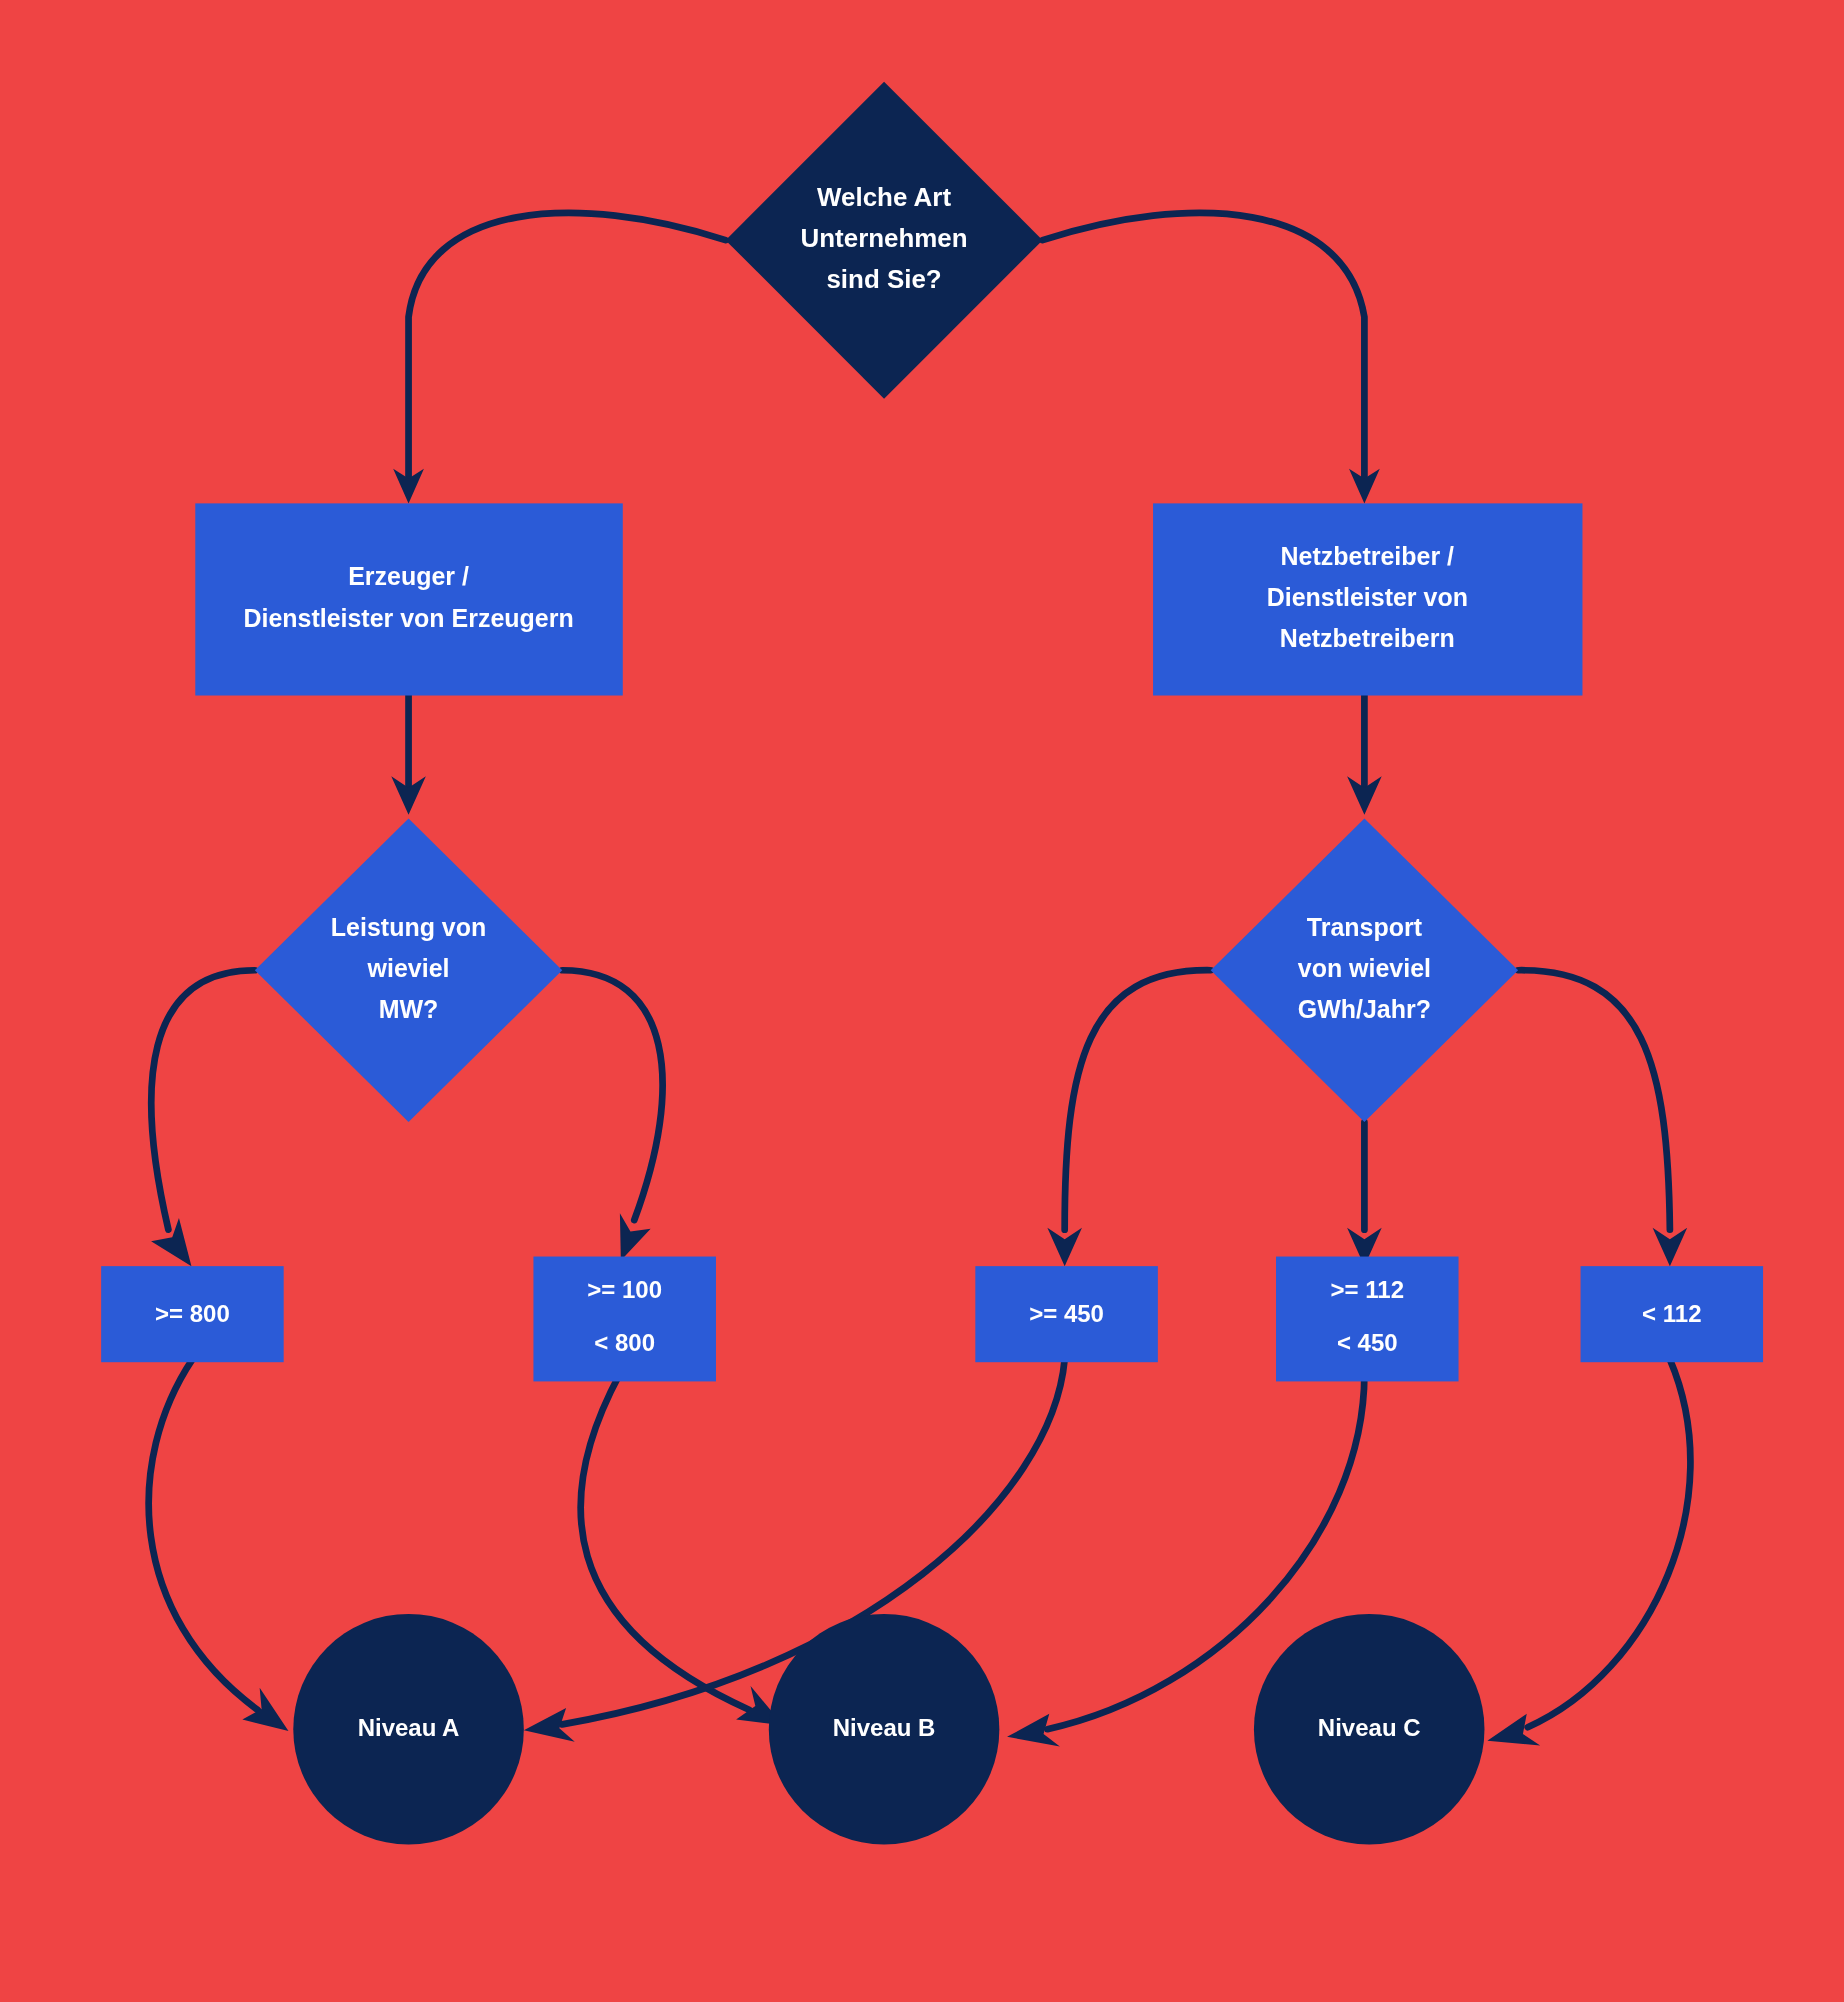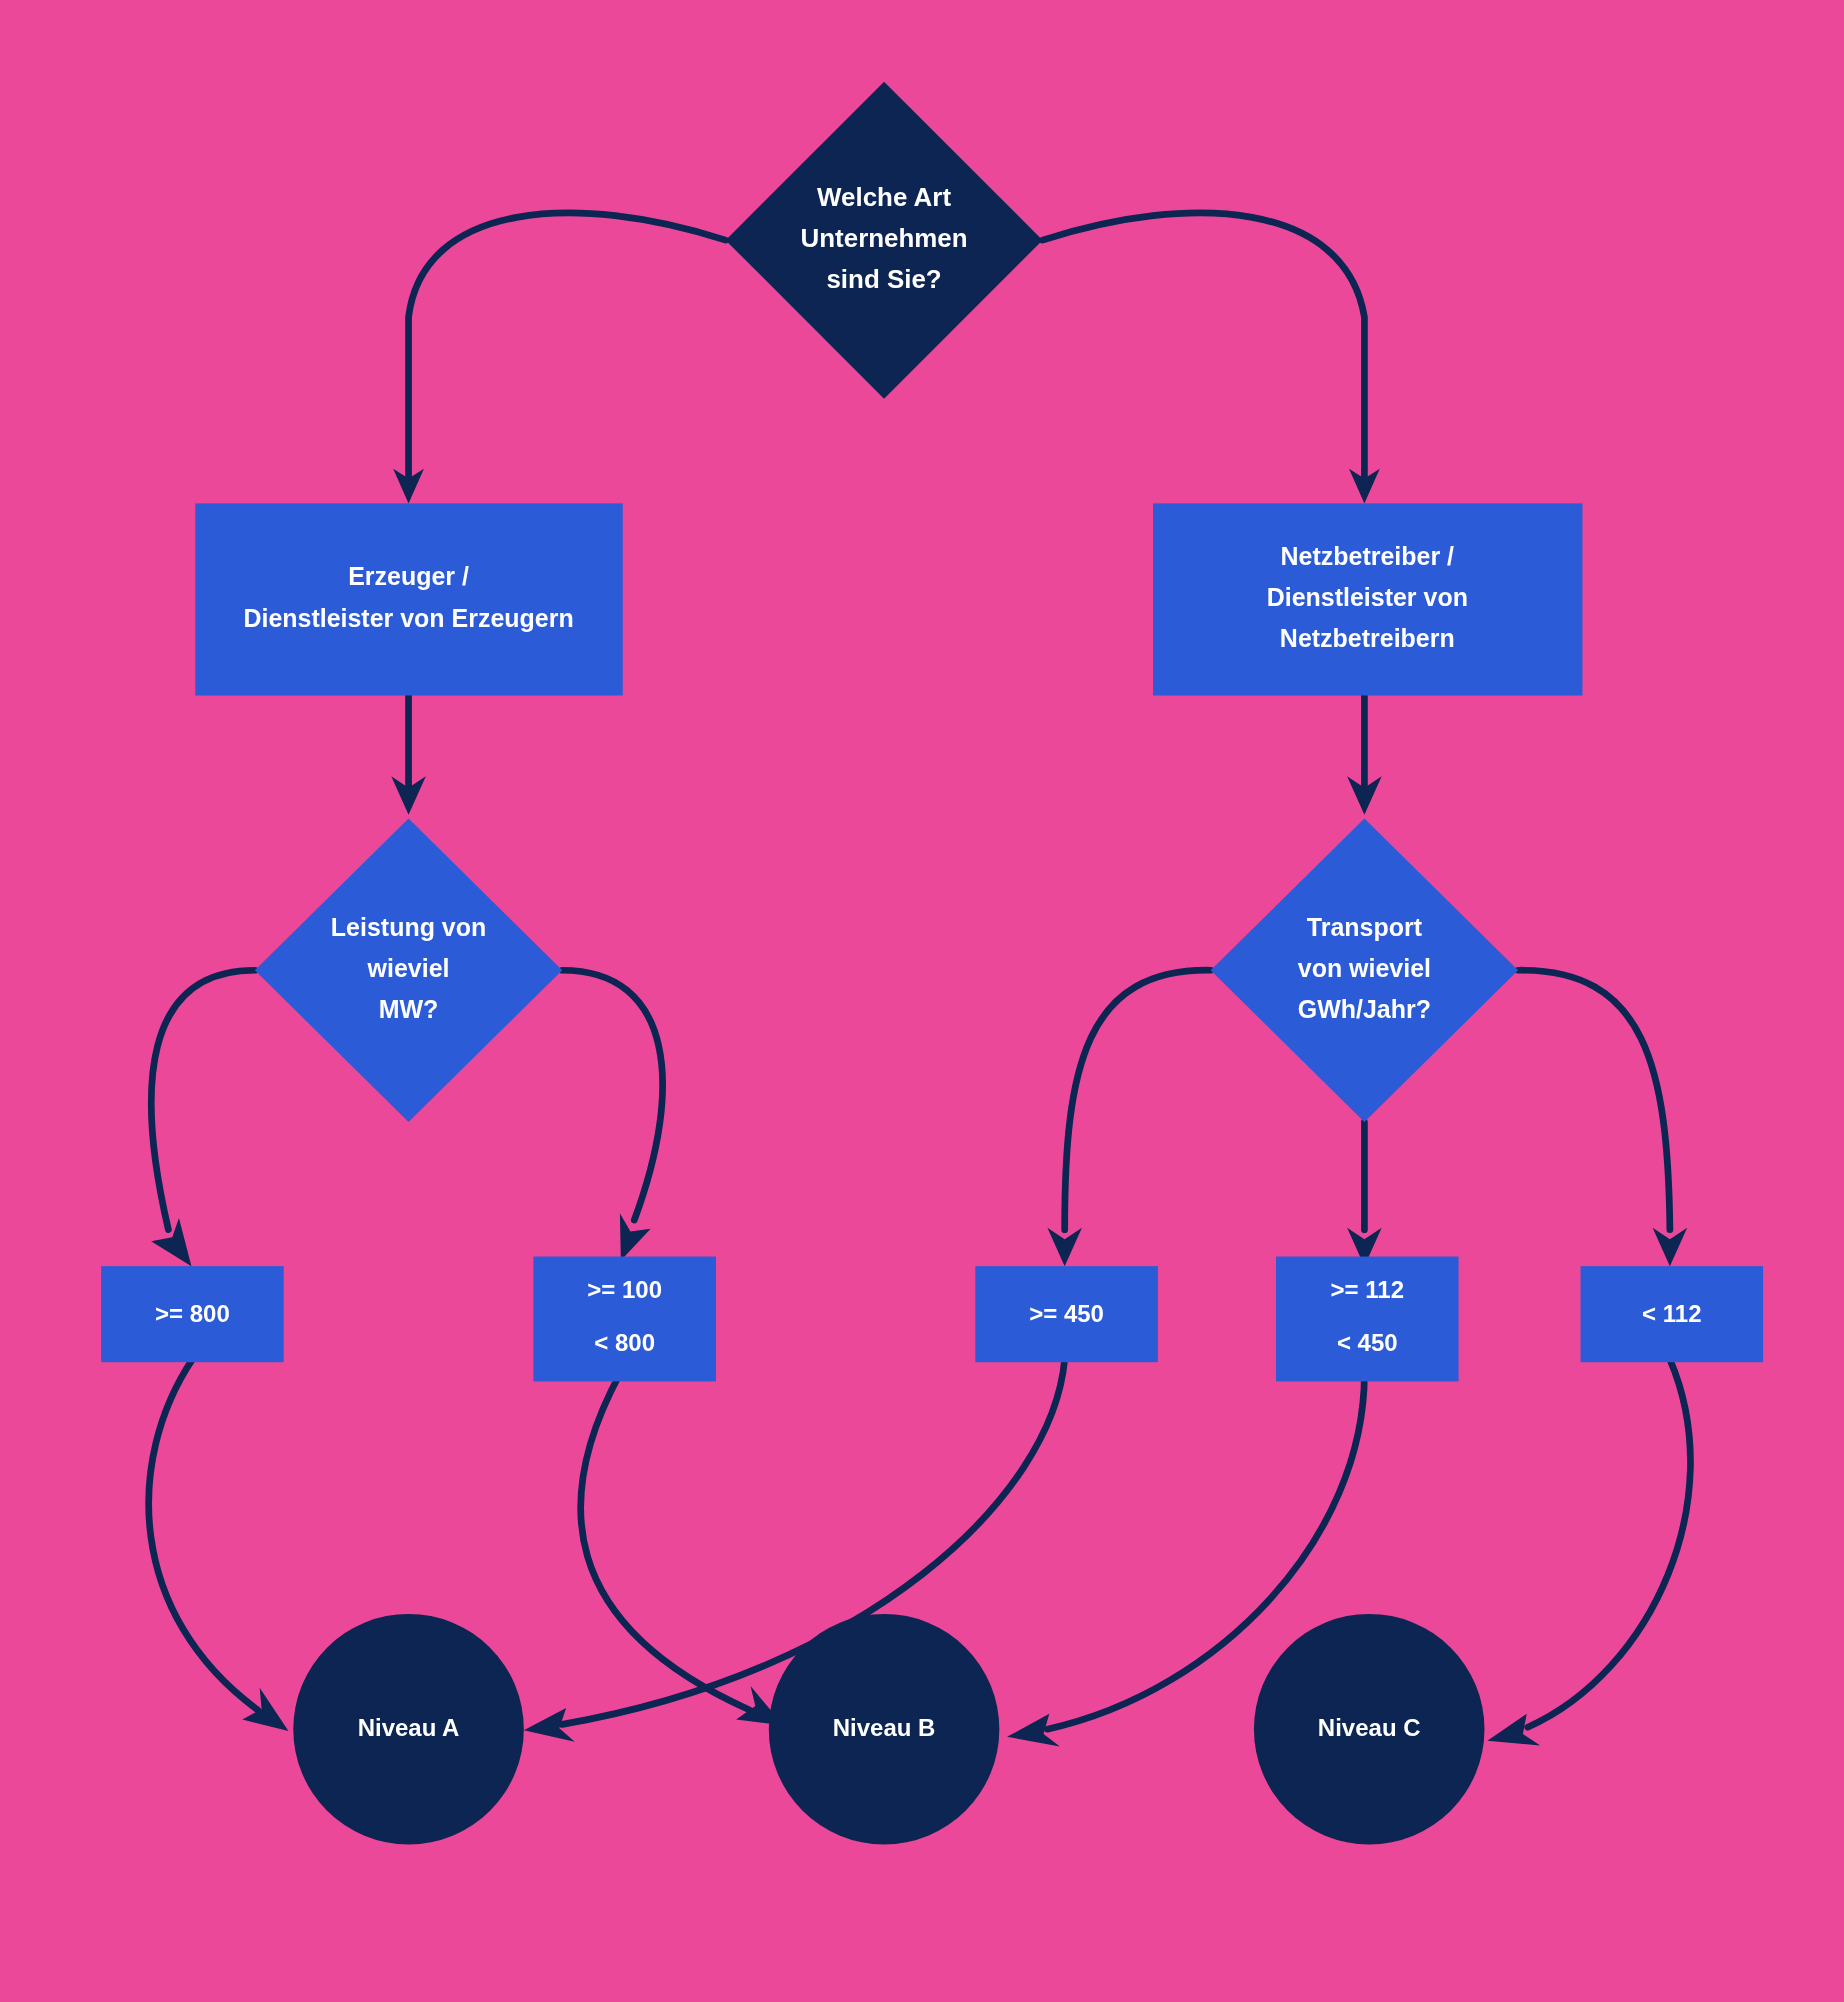--- a/index.html
+++ b/index.html
@@ -10,21 +10,21 @@
   body {
     width: 1845px;
     height: 2002px;
     font-family: "Liberation Sans", sans-serif;
     overflow: hidden;
   }
   #flow-root {
     position: relative;
     width: 1845px;
     height: 2002px;
-    background: #ec4899;
+    background: #ef4444;
   }
   svg#flow-svg {
     position: absolute;
     top: 0;
     left: 0;
     width: 1845px;
     height: 2002px;
     display: block;
   }
   .edge-path {

